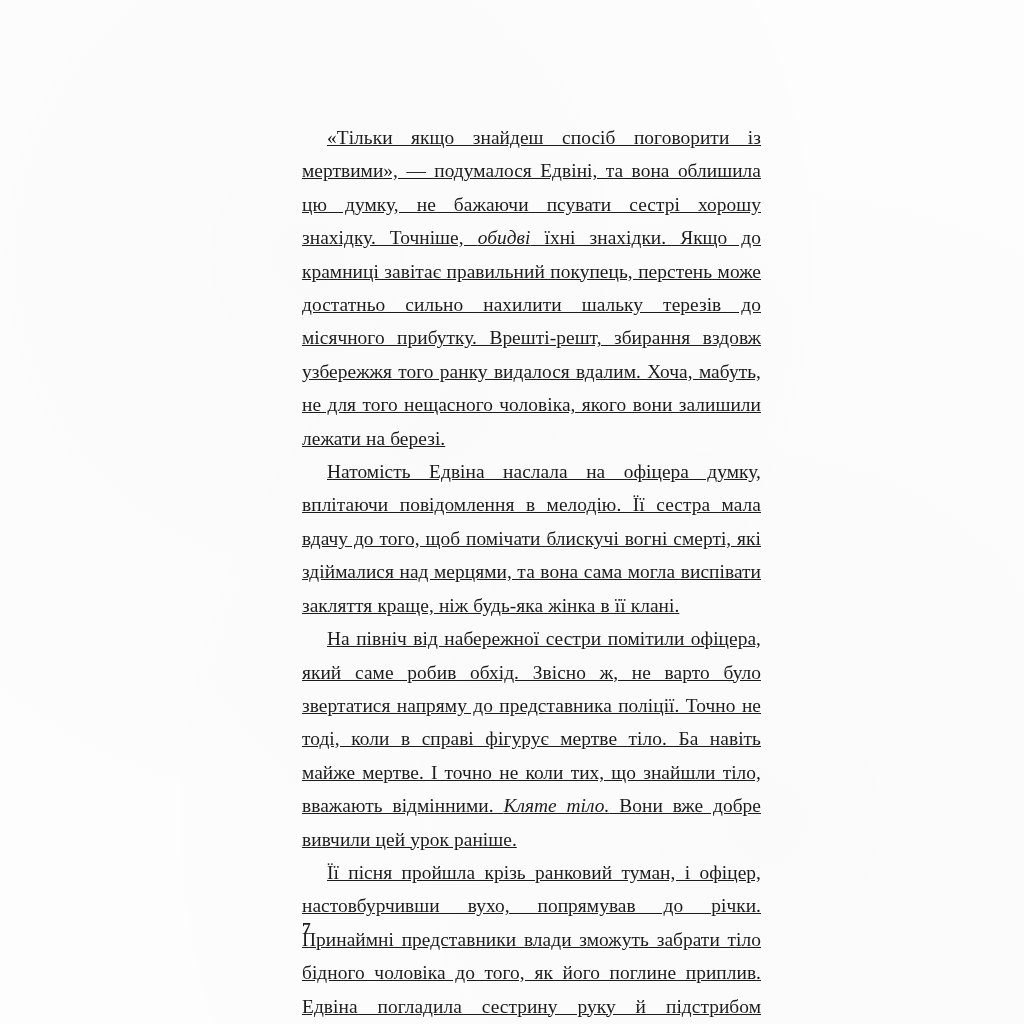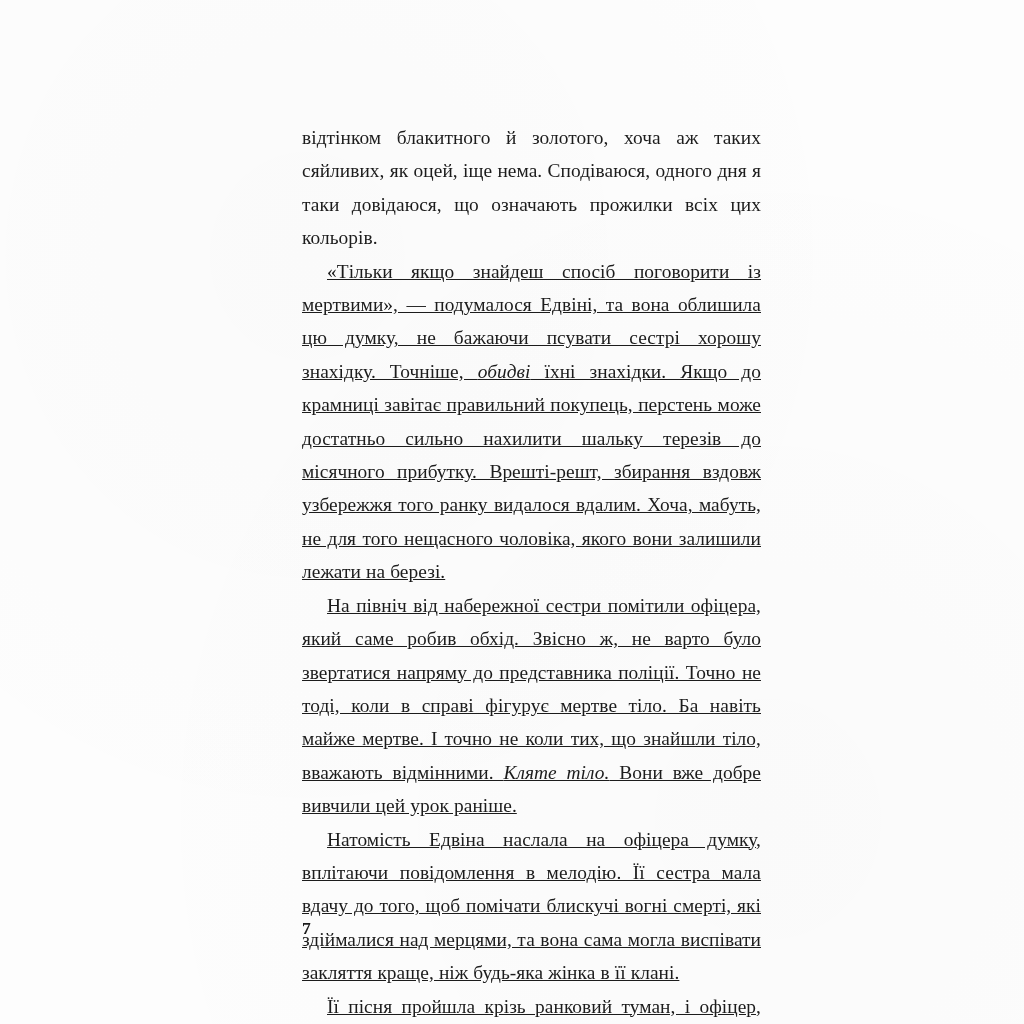--- a/index.html
+++ b/index.html
@@ -81,23 +81,22 @@
     letter-spacing: 0.3px;
   }
 </style>
 </head>
 <body>
 
 <div class="page" style="background: rgb(253, 253, 253);">
 
   <div class="text-block" style="color: rgb(28, 28, 28);">
 
-    <p class="para"><span>відтінком блакитного й золотого, хоча аж таких сяйливих, як оцей, іще нема. Сподіваюся, одного дня я таки довідаюся, що означають прожилки всіх цих кольорів.</span></p>
     <p class="para indent"><span>«Тільки якщо знайдеш спосіб поговорити із мертвими», — подумалося Едвіні, та вона облишила цю думку, не бажаючи псувати сестрі хорошу знахідку. Точніше, </span><em>обидві</em><span> їхні знахідки. Якщо до крамниці завітає правильний покупець, перстень може достатньо сильно нахилити шальку терезів до місячного прибутку. Врешті-решт, збирання вздовж узбережжя того ранку видалося вдалим. Хоча, мабуть, не для того нещасного чоловіка, якого вони залишили лежати на березі.</span></p>
+    <p class="para indent"><span>Натомість Едвіна наслала на офіцера думку, вплітаючи повідомлення в мелодію. Її сестра мала вдачу до того, щоб помічати блискучі вогні смерті, які здіймалися над мерцями, та вона сама могла виспівати закляття краще, ніж будь-яка жінка в її клані.</span></p>
     <p class="para indent"><span>На північ від набережної сестри помітили офіцера, який саме робив обхід. Звісно ж, не варто було звертатися напряму до представника поліції. Точно не тоді, коли в справі фігурує мертве тіло. Ба навіть майже мертве. І точно не коли тих, що знайшли тіло, вважають відмінними. </span><em>Кляте тіло.</em><span> Вони вже добре вивчили цей урок раніше.</span></p>
-    <p class="para indent"><span>Натомість Едвіна наслала на офіцера думку, вплітаючи повідомлення в мелодію. Її сестра мала вдачу до того, щоб помічати блискучі вогні смерті, які здіймалися над мерцями, та вона сама могла виспівати закляття краще, ніж будь-яка жінка в її клані.</span></p>
     <p class="para indent continues"><span>Її пісня пройшла крізь ранковий туман, і офіцер, настовбурчивши вухо, попрямував до річки. Принаймні представники влади зможуть забрати тіло бідного чоловіка до того, як його поглине приплив. Едвіна погладила сестрину руку й підстрибом попрямувала бруківкою до їхньої квартири на третьому поверсі — вони зробили</span></p>
 
   </div>
 
   <div class="folio" style="color: rgb(28, 28, 28);">7</div>
 
 </div>
 
 </body></html>

